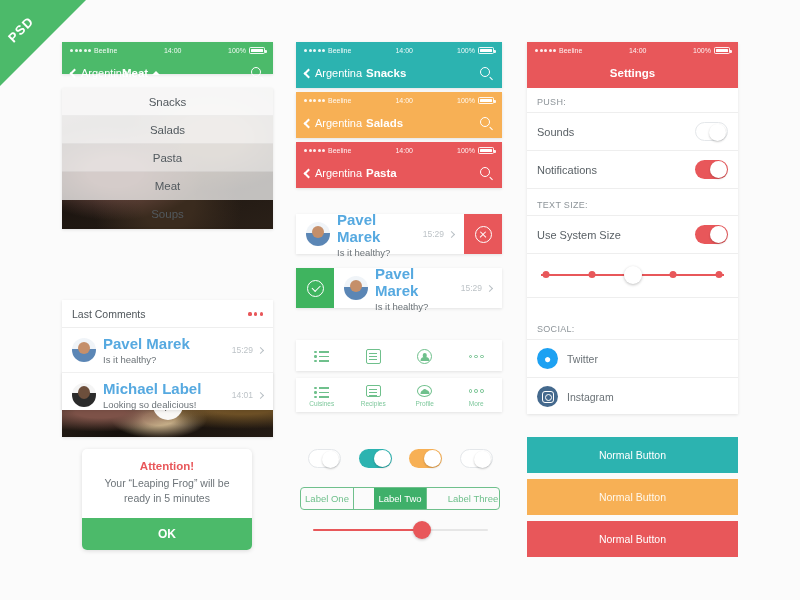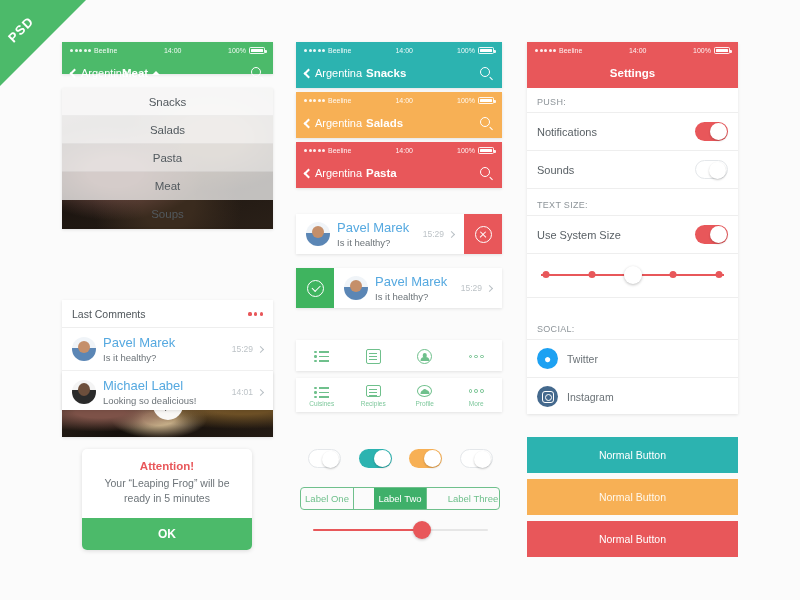--- a/index.html
+++ b/index.html
@@ -117,21 +117,21 @@
   }
   .avatar {
     width: 24px; height: 24px; border-radius: 50%; flex: 0 0 24px; overflow: hidden;
     background: linear-gradient(#eef2f6, #dde5ec); position: relative;
   }
   .avatar.a1 { background: linear-gradient(#f0f4f8 45%, #5b86b5 46%); }
   .avatar.a1::before { content:""; position:absolute; left:6px; top:4px; width:12px; height:12px; border-radius:50%; background:#c58f6a; }
   .avatar.a2 { background: linear-gradient(#f4f4f4 42%, #2b2b2b 43%); }
   .avatar.a2::before { content:""; position:absolute; left:6px; top:3px; width:12px; height:13px; border-radius:50%; background:#6d4f3c; }
   .c-body { flex: 1; min-width: 0; }
-  .c-name { font-size: 13px; color: #56a9e0; margin-bottom: 2px; }
+  .c-name { font-size: 15px; color: #56a9e0; margin-bottom: 2px; font-weight: bold; }
   .c-text { font-size: 9.5px; color: #6d7479; }
   .c-meta { display: flex; align-items: center; gap: 5px; color: #bdc3c7; font-size: 8.5px; }
   .chev-right { width: 5px; height: 5px; border-right: 1.6px solid #b9c0c5; border-top: 1.6px solid #b9c0c5; transform: rotate(45deg); display: block; }
 
   
   .swipe-act {
     width: 38px; align-self: stretch; display: flex; align-items: center; justify-content: center;
   }
   .swipe-act .circ { width: 17px; height: 17px; border-radius: 50%; border: 1.4px solid #fff; position: relative; }
   .x1, .x2 { position: absolute; left: 3.4px; top: 7px; width: 8px; height: 1.4px; background: #fff; }
@@ -550,28 +550,28 @@
             </span>
           </div>
       </div>
       <div class="navbar">
         <div class="nav-title">Settings</div>
       </div>
     </div>
 
     <div class="set-head">PUSH:</div>
     <div class="set-row">
+      <span class="lbl">Sounds</span>
+      <span class="toggle off">
+          <span class="knob"></span>
+        </span>
+    </div>
+    <div class="set-row">
       <span class="lbl">Notifications</span>
       <span class="toggle on red">
-          <span class="knob"></span>
-        </span>
-    </div>
-    <div class="set-row">
-      <span class="lbl">Sounds</span>
-      <span class="toggle off">
           <span class="knob"></span>
         </span>
     </div>
 
     <div class="set-head" style="border-top:1px solid #eee; padding-top:11px;">TEXT SIZE:</div>
     <div class="set-row">
       <span class="lbl">Use System Size</span>
       <span class="toggle on red">
           <span class="knob"></span>
         </span>

